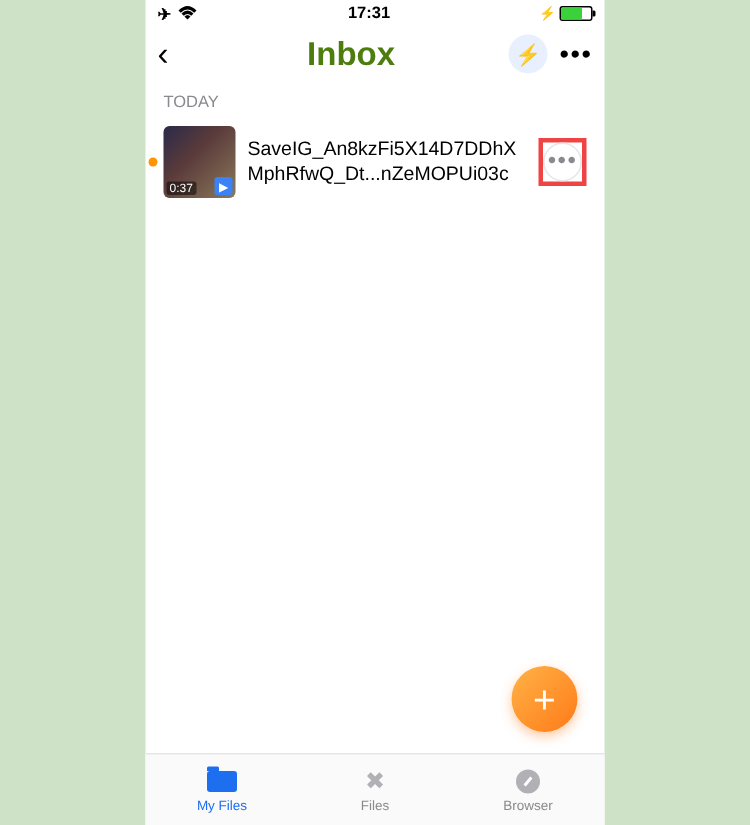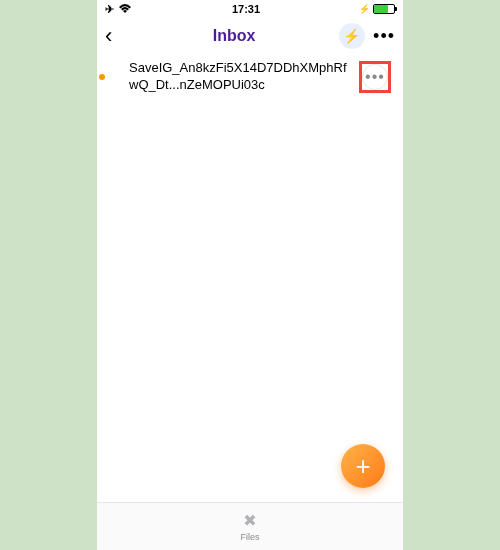--- a/index.html
+++ b/index.html
@@ -43,21 +43,21 @@
     width: 2px; height: 4px; background: #000; border-radius: 0 1px 1px 0;
   }
   .battery-fill { width: 70%; height: 100%; background: #3bd13b; border-radius: 1px; }
   .nav-bar {
     height: 36px;
     display: flex;
     align-items: center;
     justify-content: space-between;
     padding: 0 8px;
   }
-  .nav-title { font-size: 16px; font-weight: 600; color: #4c1d95; }
+  .nav-title { font-size: 22px; font-weight: 600; color: #4d7c0f; }
   .nav-back { width: 24px; font-size: 22px; color: #000; }
   .nav-right { display: flex; align-items: center; gap: 8px; }
   .bolt-btn {
     width: 26px; height: 26px; border-radius: 50%;
     background: #e8f0ff; display: flex; align-items: center; justify-content: center;
     color: #3b82f6; font-size: 14px;
   }
   .more-dots { font-size: 18px; letter-spacing: 1px; color: #000; }
   .section-label {
     font-size: 11px; color: #8a8a8e; padding: 8px 12px 4px;
@@ -76,21 +76,21 @@
   }
   .thumb-dur {
     position: absolute; left: 2px; bottom: 2px; font-size: 8px; color: #fff;
     background: rgba(0,0,0,0.5); padding: 0 2px; border-radius: 2px;
   }
   .thumb-play {
     position: absolute; right: 2px; bottom: 2px; width: 12px; height: 12px;
     background: #3b82f6; border-radius: 2px; display: flex; align-items: center; justify-content: center;
     color: #fff; font-size: 8px;
   }
-  .file-info { flex: 1; margin-left: 20px; min-width: 0; }
+  .file-info { flex: 1; margin-left: 8px; min-width: 0; }
   .file-name {
     font-size: 13px; color: #000; line-height: 1.3;
     display: -webkit-box; -webkit-line-clamp: 2; -webkit-box-orient: vertical;
     overflow: hidden; word-break: break-all;
   }
   .file-meta { font-size: 11px; color: #8a8a8e; margin-top: 2px; }
   .file-more-wrap {
     width: 32px; height: 32px; display: flex; align-items: center; justify-content: center;
     border: 3px solid #ef4444; margin-left: 6px;
   }
@@ -150,37 +150,54 @@
     <div class="nav-back">‹</div>
     <div class="nav-title">Inbox</div>
     <div class="nav-right">
       <div class="bolt-btn">
         <span>⚡</span>
       </div>
       <div class="more-dots">•••</div>
     </div>
   </div>
 
+  <div class="section-label">TODAY</div>
 
   <div class="file-row">
     <div class="orange-dot"></div>
+    <div class="thumb">
+      <div class="thumb-dur">0:37</div>
+      <div class="thumb-play">▶</div>
+    </div>
     <div class="file-info">
       <div class="file-name">SaveIG_An8kzFi5X14D7DDhXMphRfwQ_Dt...nZeMOPUi03c</div>
     </div>
     <div class="file-more-wrap">
       <div class="file-more">•••</div>
     </div>
   </div>
 
   <div class="content">
     <div class="fab">
       <span>+</span>
     </div>
   </div>
 
   <div class="tab-bar">
+    <div class="tab active">
+      <div class="tab-icon">
+          <div class="icon-folder"></div>
+        </div>
+      <span>My Files</span>
+    </div>
     <div class="tab">
       <div class="tab-icon icon-tools">✖</div>
       <span>Files</span>
     </div>
+    <div class="tab">
+      <div class="tab-icon">
+          <div class="icon-compass"></div>
+        </div>
+      <span>Browser</span>
+    </div>
   </div>
 
 </div>
 
 </body></html>

